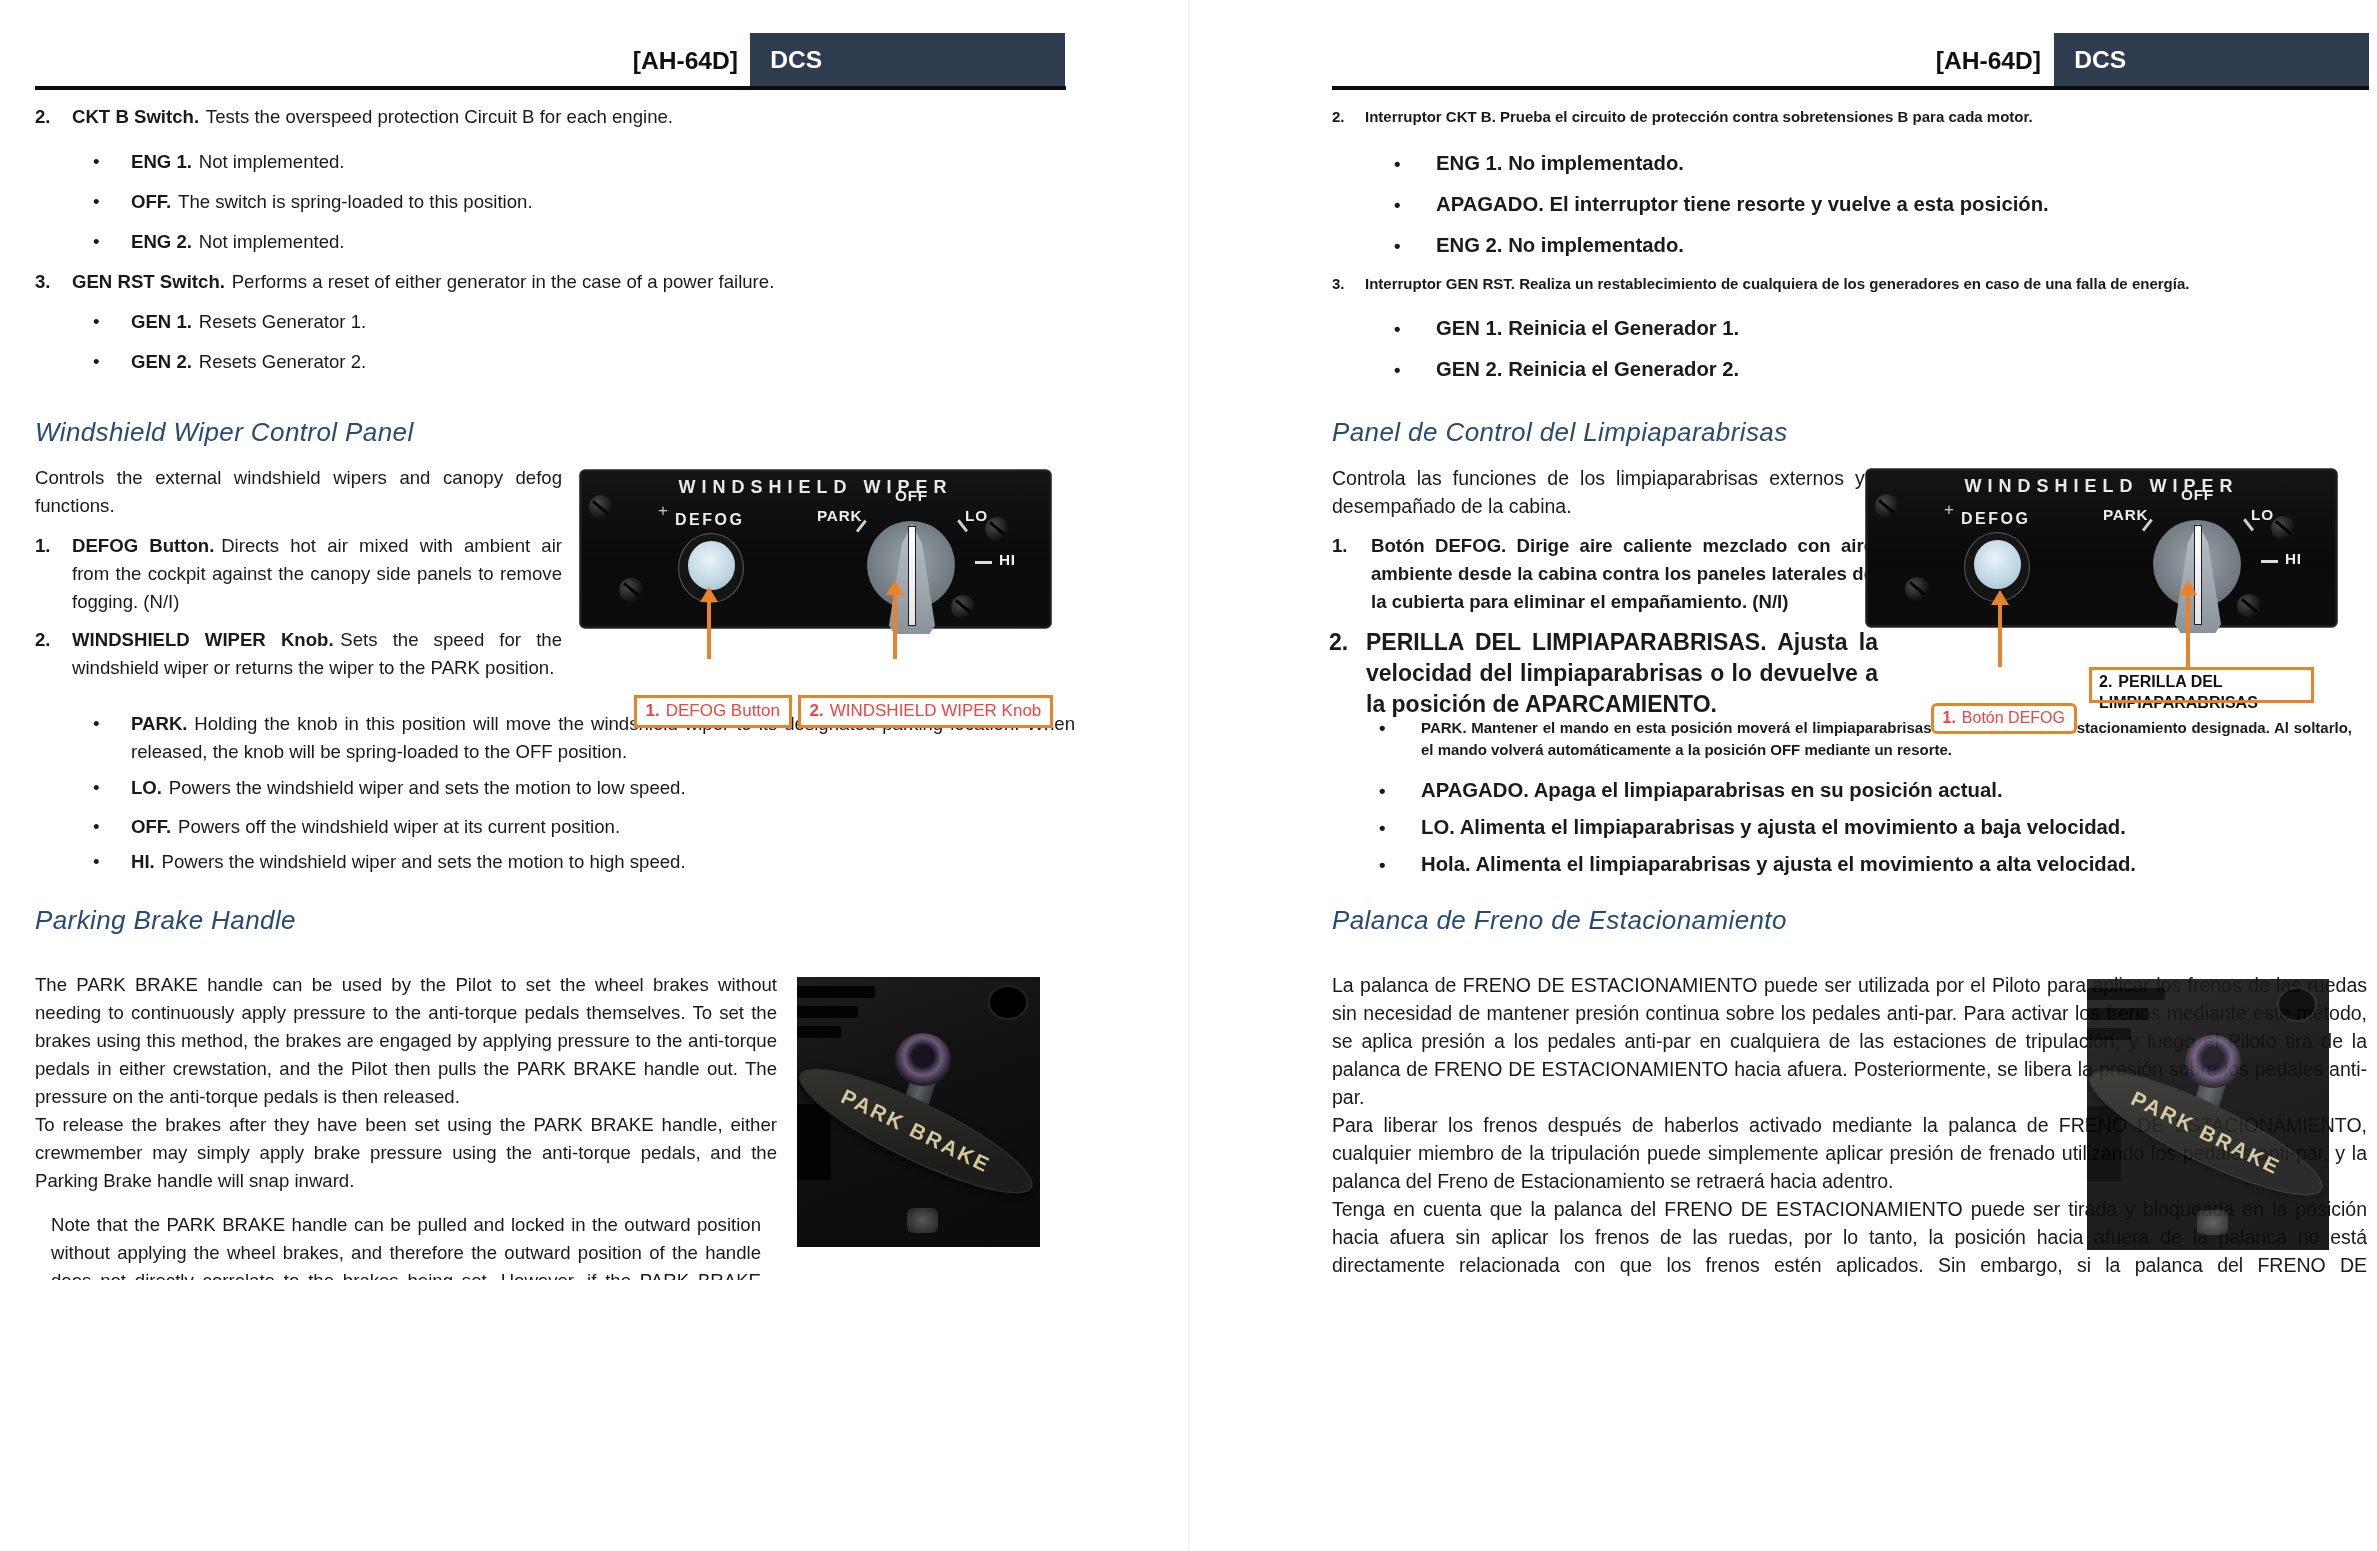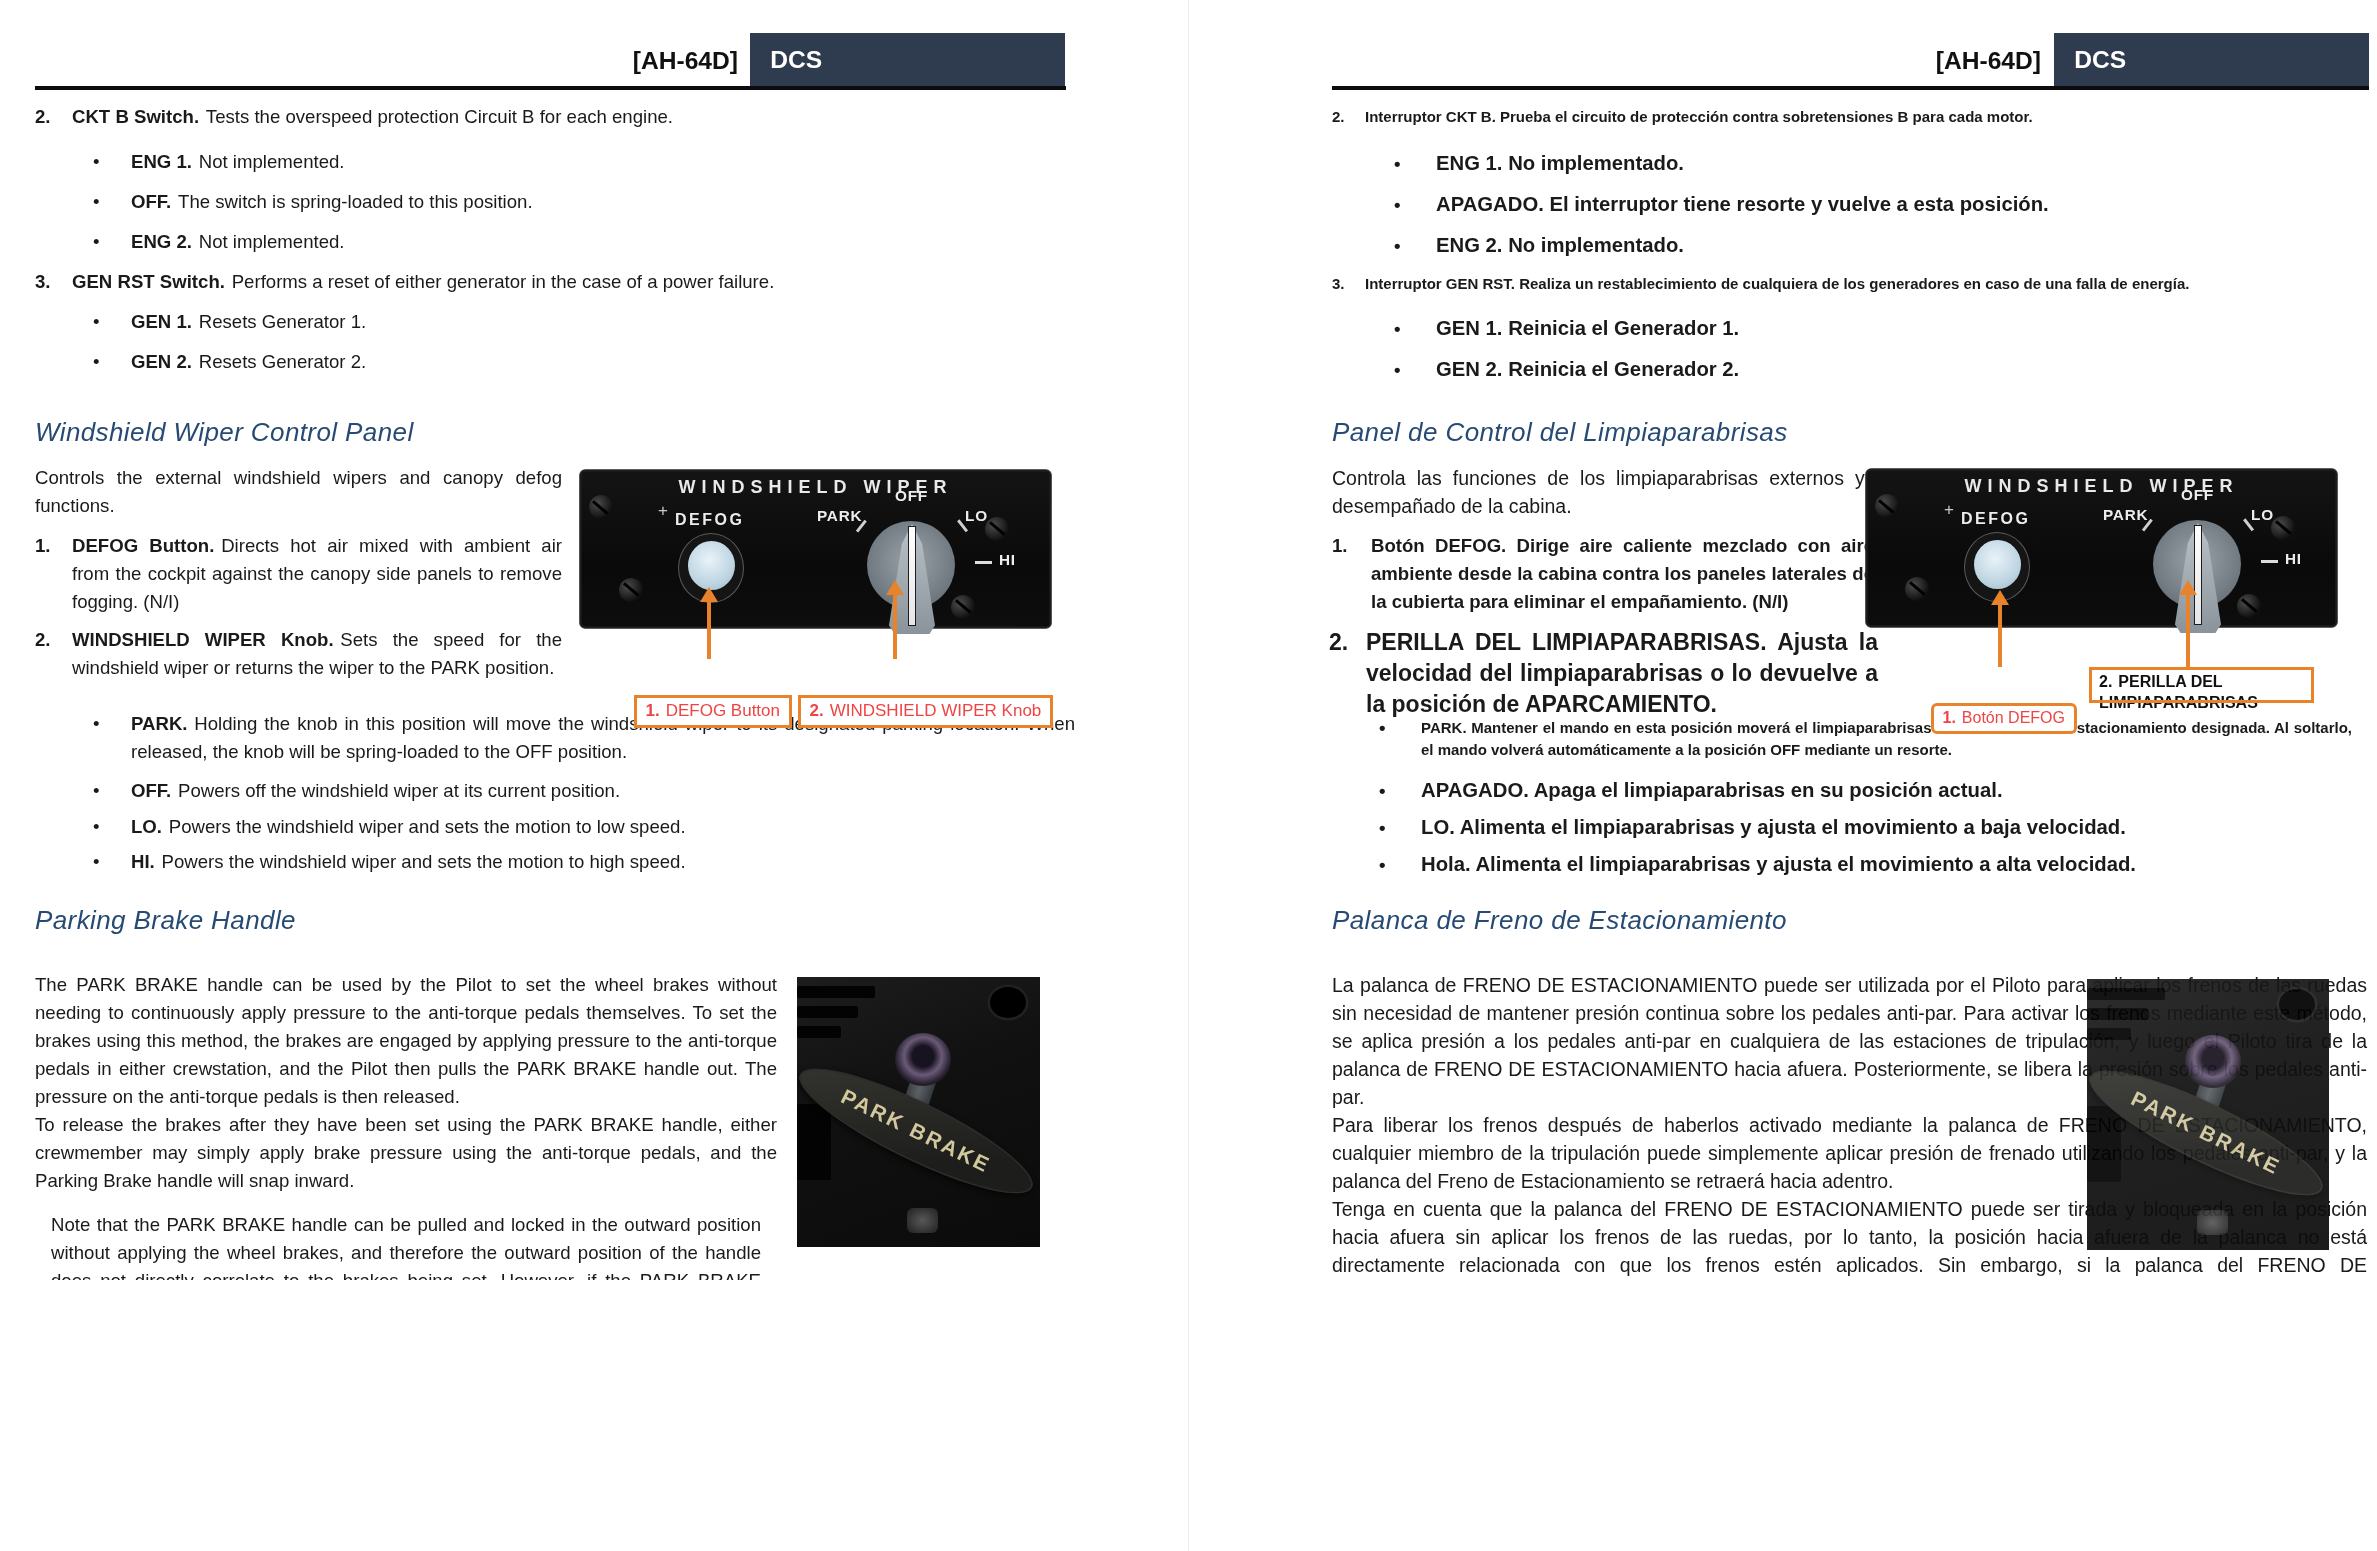--- a/index.html
+++ b/index.html
@@ -155,25 +155,25 @@
     <div class="li body22 mt12">
       <span class="num">2.</span>
       <span class="bd"><span class="lbl">WINDSHIELD WIPER Knob.</span><span>Sets the speed for the windshield wiper or returns the wiper to the PARK position.</span></span>
     </div>
   </div>
 
   <div class="abs" style="left:35px;top:710px;width:1040px;">
     <div class="bullet body22">
       <span class="bd"><span class="lbl">PARK.</span><span>Holding the knob in this position will move the windshield wiper to its designated parking location. When released, the knob will be spring-loaded to the OFF position.</span></span>
     </div>
+    <div class="bullet body22 mt9">
+      <span class="bd"><span class="lbl">LO.</span><span>Powers the windshield wiper and sets the motion to low speed.</span></span>
+    </div>
     <div class="bullet body22 mt13">
       <span class="bd"><span class="lbl">OFF.</span><span>Powers off the windshield wiper at its current position.</span></span>
-    </div>
-    <div class="bullet body22 mt9">
-      <span class="bd"><span class="lbl">LO.</span><span>Powers the windshield wiper and sets the motion to low speed.</span></span>
     </div>
     <div class="bullet body22 mt9">
       <span class="bd"><span class="lbl">HI.</span><span>Powers the windshield wiper and sets the motion to high speed.</span></span>
     </div>
   </div>
 
   <div class="abs h2" style="left:35px;top:905px;">Parking Brake Handle</div>
   <div class="abs" style="left:35px;top:971px;width:742px;">
     <p class="body22" style="margin:0;">The PARK BRAKE handle can be used by the Pilot to set the wheel brakes without needing to continuously apply pressure to the anti-torque pedals themselves. To set the brakes using this method, the brakes are engaged by applying pressure to the anti-torque pedals in either crewstation, and the Pilot then pulls the PARK BRAKE handle out. The pressure on the anti-torque pedals is then released.</p>
     <p class="body22 mt14" style="margin:0;">To release the brakes after they have been set using the PARK BRAKE handle, either crewmember may simply apply brake pressure using the anti-torque pedals, and the Parking Brake handle will snap inward.</p>

